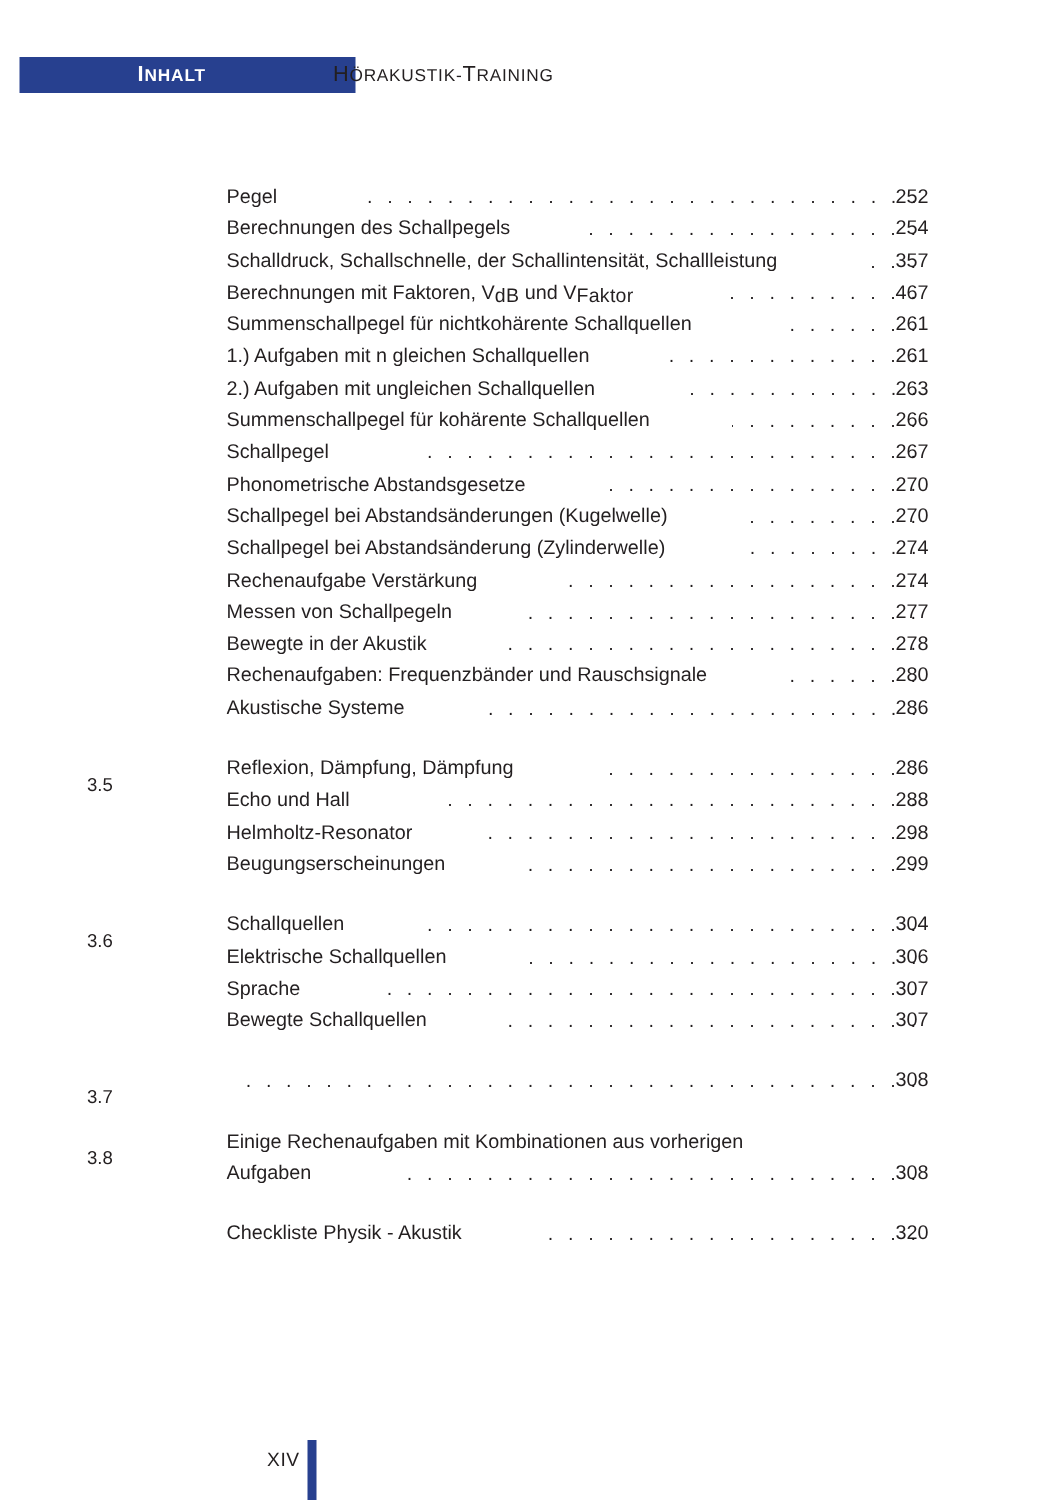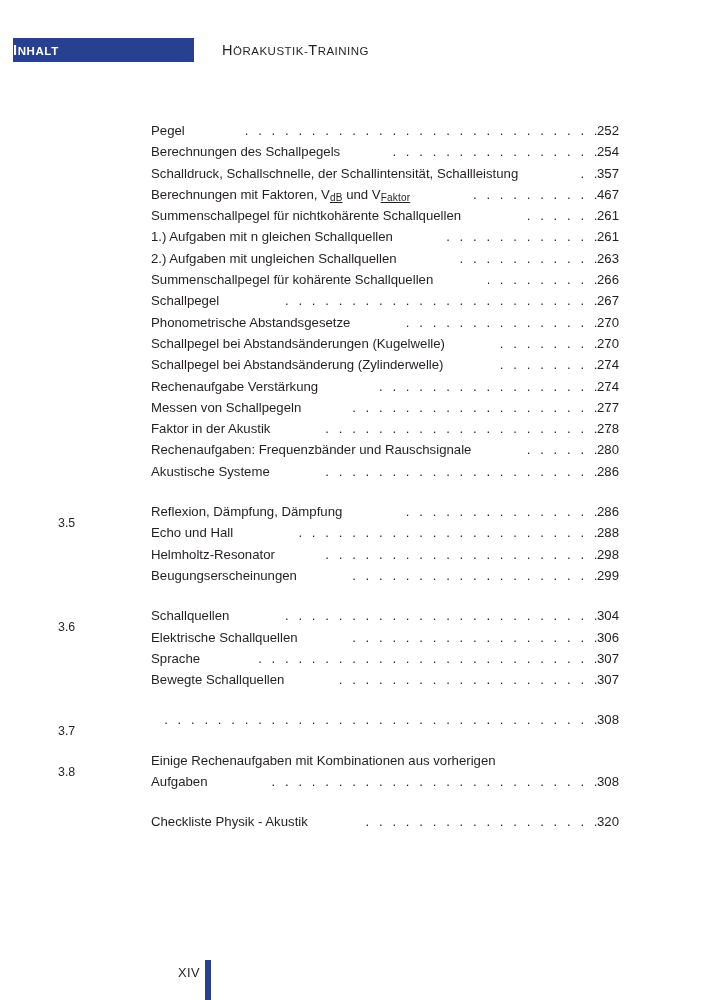--- a/index.html
+++ b/index.html
@@ -21,27 +21,27 @@
     position: absolute;
     top: 38px;
     left: 0;
     width: 707px;
     height: 24px;
   }
   .header-bar {
     position: absolute;
     left: 13px;
     top: 0;
-    width: 181px;
+    width: 224px;
     height: 24px;
     background: #27408f;
     box-sizing: border-box;
     display: flex;
     align-items: center;
-    justify-content: flex-start;
+    justify-content: center;
     padding-right: 21px;
   }
   .header-bar-label {
     color: #ffffff;
     font-size: 11.5px;
     letter-spacing: 0.6px;
     font-weight: 600;
   }
   .header-bar-label .cap {
     font-size: 14.5px;
@@ -91,37 +91,36 @@
     white-space: nowrap;
   }
   .entry {
     position: absolute;
     left: 151px;
     right: 93px;
     top: 0;
     height: 21.3px;
     line-height: 21.3px;
     display: flex;
-    align-items: flex-start;
+    align-items: center;
     overflow: hidden;
     gap: 48px;
   }
   .entry-title {
     font-size: 13.2px;
     color: #231f20;
     white-space: nowrap;
     flex: 0 0 auto;
   }
   .entry-title sub {
-    font-size: 10px;
+    font-size: 13px;
     vertical-align: baseline;
     position: relative;
     top: 2.4px;
     letter-spacing: 0.2px;
-    text-decoration: underline;
   }
   .leader {
     flex: 1 1 auto;
     overflow: hidden;
     white-space: nowrap;
     color: #231f20;
     font-size: 13.2px;
     letter-spacing: 3.05px;
     margin-left: 2px;
     height: 21.3px;
@@ -280,21 +279,21 @@
       </div>
       <div class="row">
         <div class="entry">
           <span class="entry-title">Messen von Schallpegeln</span>
           <span class="leader">. . . . . . . . . . . . . . . . . . . . . . . . . . . . . . . . . . . . . . . . . . . . . . . . . . . . . . . . . . . . . . . . . . . . . . . . . . . . . . . . . . . . . . . . . . . . . . . . . . . . . . . . . . . . . . . . . . . . . . . . . . . . . . . . . . . . . . . . . . . . </span>
         </div>
         <div class="pagenum">277</div>
       </div>
       <div class="row">
         <div class="entry">
-          <span class="entry-title">Faktor in der Akustik</span>
+          <span class="entry-title">Bewegte in der Akustik</span>
           <span class="leader">. . . . . . . . . . . . . . . . . . . . . . . . . . . . . . . . . . . . . . . . . . . . . . . . . . . . . . . . . . . . . . . . . . . . . . . . . . . . . . . . . . . . . . . . . . . . . . . . . . . . . . . . . . . . . . . . . . . . . . . . . . . . . . . . . . . . . . . . . . . . </span>
         </div>
         <div class="pagenum">278</div>
       </div>
       <div class="row">
         <div class="entry">
           <span class="entry-title">Rechenaufgaben: Frequenzbänder und Rauschsignale</span>
           <span class="leader gap-wide">. . . . . . . . . . . . . . . . . . . . . . . . . . . . . . . . . . . . . . . . . . . . . . . . . . . . . . . . . . . . . . . . . . . . . . . . . . . . . . . . . . . . . . . . . . . . . . . . . . . . . . . . . . . . . . . . . . . . . . . . . . . . . . . . . . . . . . . . . . . . </span>
         </div>
         <div class="pagenum">280</div>

